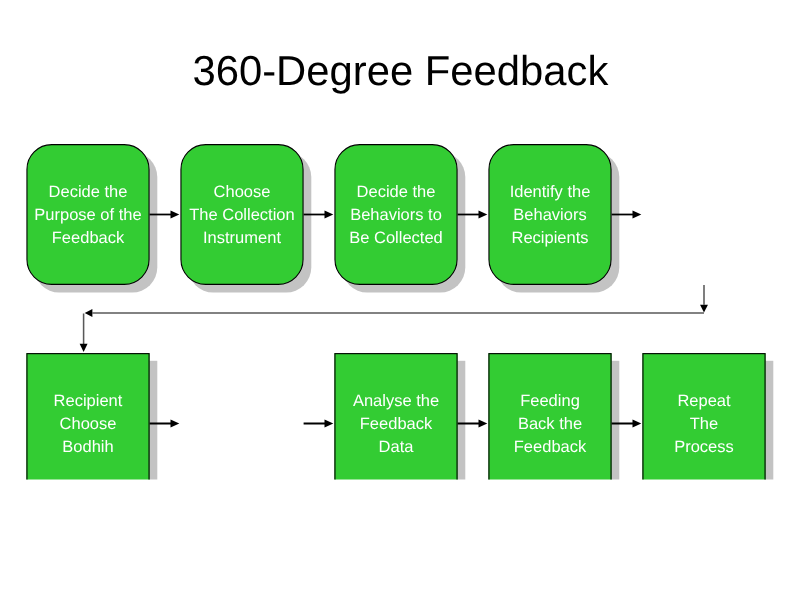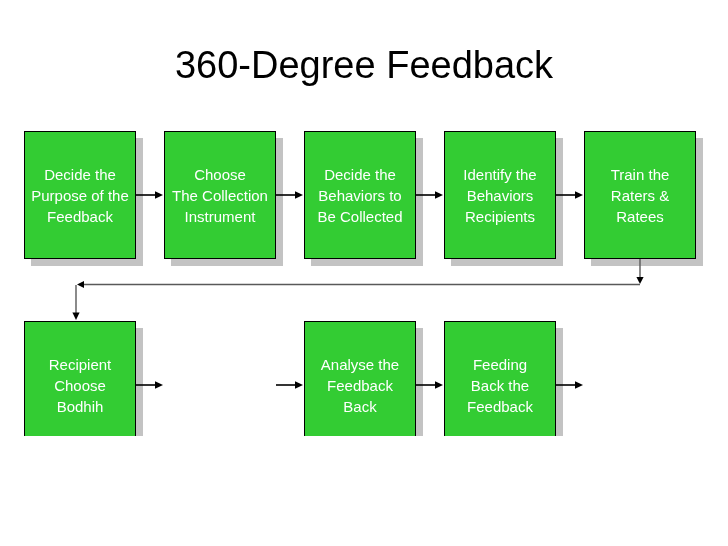--- a/index.html
+++ b/index.html
@@ -25,21 +25,21 @@
     position:absolute;width:112px;height:128px;box-sizing:border-box;
     background:var(--box-fill);
     border:1.5px solid var(--box-border);
     box-shadow:7px 7px 0 0 var(--box-shadow);
     display:flex;align-items:center;justify-content:center;
   }
   .flow-box .label{
     color:var(--box-text);font-size:15px;line-height:21px;text-align:center;
     white-space:pre-line;width:100%;
   }
-  .row-top{top:131px;}
+  .row-top{top:131px;border-radius:23px;}
   .row-bottom{top:321px;}
   .c1{left:24px;}  .c2{left:164px;}  .c3{left:304px;}  .c4{left:444px;}  .c5{left:584px;}
   .connector-layer{
     position:absolute;left:0;top:0;width:728px;height:546px;pointer-events:none;
   }
   .footer-text{
     position:absolute;top:499px;left:0;width:728px;
     text-align:center;font-size:16px;color:#000000;white-space:nowrap;
   }
 </style>
@@ -63,40 +63,40 @@
   <div class="flow-box row-top c3">
     <div class="label">Decide the
 Behaviors to
 Be Collected</div>
   </div>
   <div class="flow-box row-top c4">
     <div class="label">Identify the
 Behaviors
 Recipients</div>
   </div>
-  <div class="flow-box row-top c5">
-    <div class="label">Train the
-Raters &amp;
-Ratees</div>
-  </div>
 
   <div class="flow-box row-bottom c1">
     <div class="label">Recipient
 Choose
 Bodhih</div>
   </div>
   <div class="flow-box row-bottom c3">
     <div class="label">Analyse the
 Feedback
-Back</div>
+Data</div>
   </div>
   <div class="flow-box row-bottom c4">
     <div class="label">Feeding
 Back the
 Feedback</div>
+  </div>
+  <div class="flow-box row-bottom c5">
+    <div class="label">Repeat
+The
+Process</div>
   </div>
 
   <svg class="connector-layer" viewBox="0 0 728 546" xmlns="http://www.w3.org/2000/svg">
 
     <g>
       <line x1="136" y1="195" x2="156" y2="195" stroke="#000" stroke-width="1.6"></line>
       <polygon points="163,195 155,191.3 155,198.7" fill="#000"></polygon>
     </g>
     <g>
       <line x1="276" y1="195" x2="296" y2="195" stroke="#000" stroke-width="1.6"></line>

